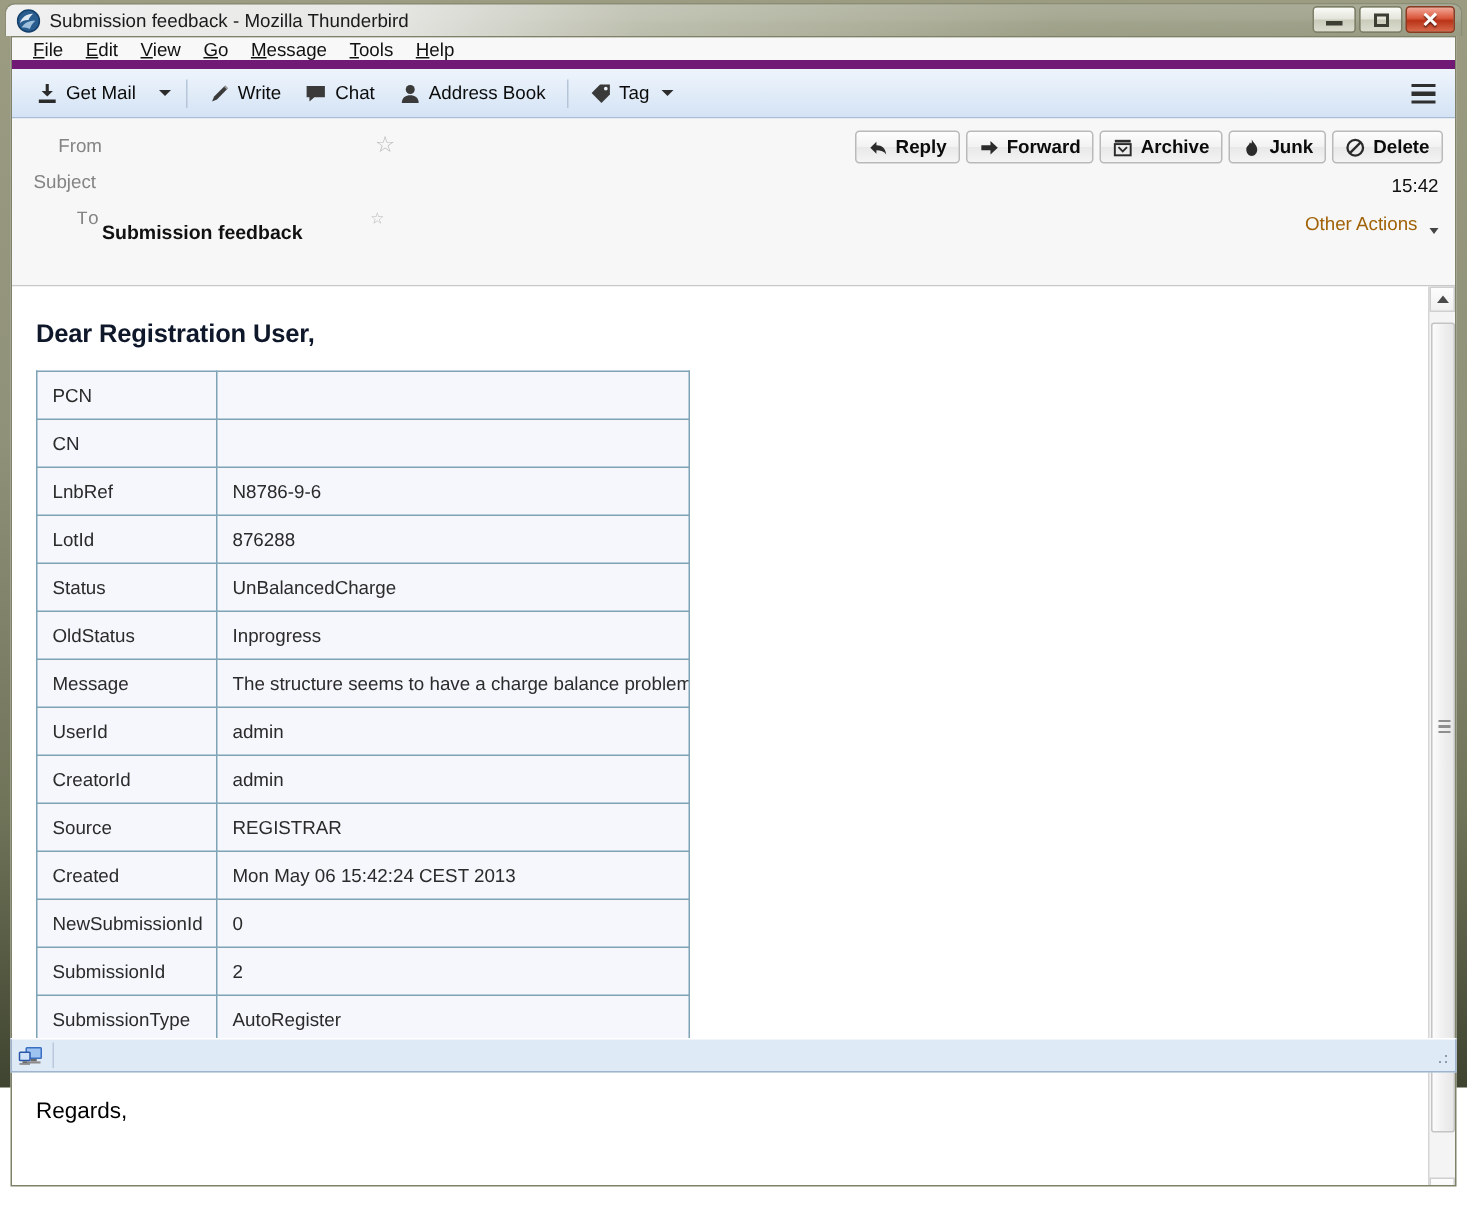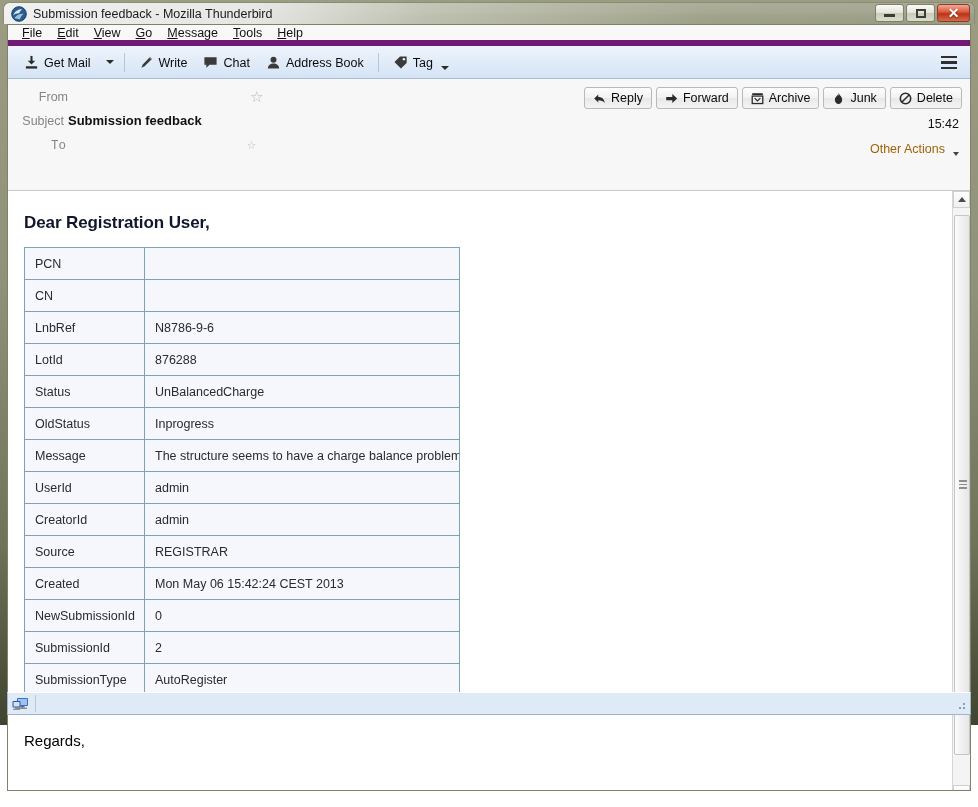--- a/index.html
+++ b/index.html
@@ -111,21 +111,21 @@
   
   #toolbar {
     position: absolute; left: 0; top: 21px;
     width: 100%; height: 33px;
     background: linear-gradient(180deg,#eef4fc 0%,#e0ebf8 55%,#d4e3f5 100%);
     border-bottom: 1px solid #a8bdd4;
     display: flex; align-items: center;
     padding-left: 8px;
   }
   .tb-btn {
-    display: flex; align-items: flex-end; gap: 5px;
+    display: flex; align-items: center; gap: 5px;
     font-size: 12.5px; color: #0b0b0b;
     padding: 3px 7px; border-radius: 3px;
     border: 1px solid transparent;
     cursor: default; white-space: nowrap;
   }
   .tb-sep { width: 1px; height: 19px; background: #b6c6d8; margin: 0 6px; }
   .caret-down {
     width: 0; height: 0;
     border-left: 4px solid transparent;
     border-right: 4px solid transparent;
@@ -149,32 +149,32 @@
     border-bottom: 1px solid #c9c9c9;
   }
   .hdr-row { position: absolute; left: 0; width: 100%; height: 24px; }
   .hdr-label {
     position: absolute;
     font-size: 12.5px; color: #848484;
     text-align: right; width: 70px;
   }
   .hdr-value {
     position: absolute; left: 80px;
-    font-size: 12.5px; color: #111;
+    font-size: 12.5px; color: #111; margin-top: 34px;
   }
   .hdr-value.bold { font-weight: bold; font-size: 13px; }
   .star {
     position: absolute;
     font-size: 15px; color: #b8b8b8;
     line-height: 15px; cursor: default;
   }
 
   .hdr-btns {
     position: absolute; right: 8px; top: 8px;
-    display: flex; align-items: center; gap: 4px;
+    display: flex; align-items: center; gap: 4px; font-weight: bold;
   }
   .hdr-btn {
     display: flex; align-items: center; gap: 5px;
     font-size: 12.5px; color: #0b0b0b;
     background: linear-gradient(180deg,#fdfdfd 0%,#f2f2f2 50%,#e8e8e8 51%,#f4f4f4 100%);
     border: 1px solid #b9b9b9;
     border-radius: 3px;
     padding: 3px 8px;
     cursor: default; white-space: nowrap;
   }

